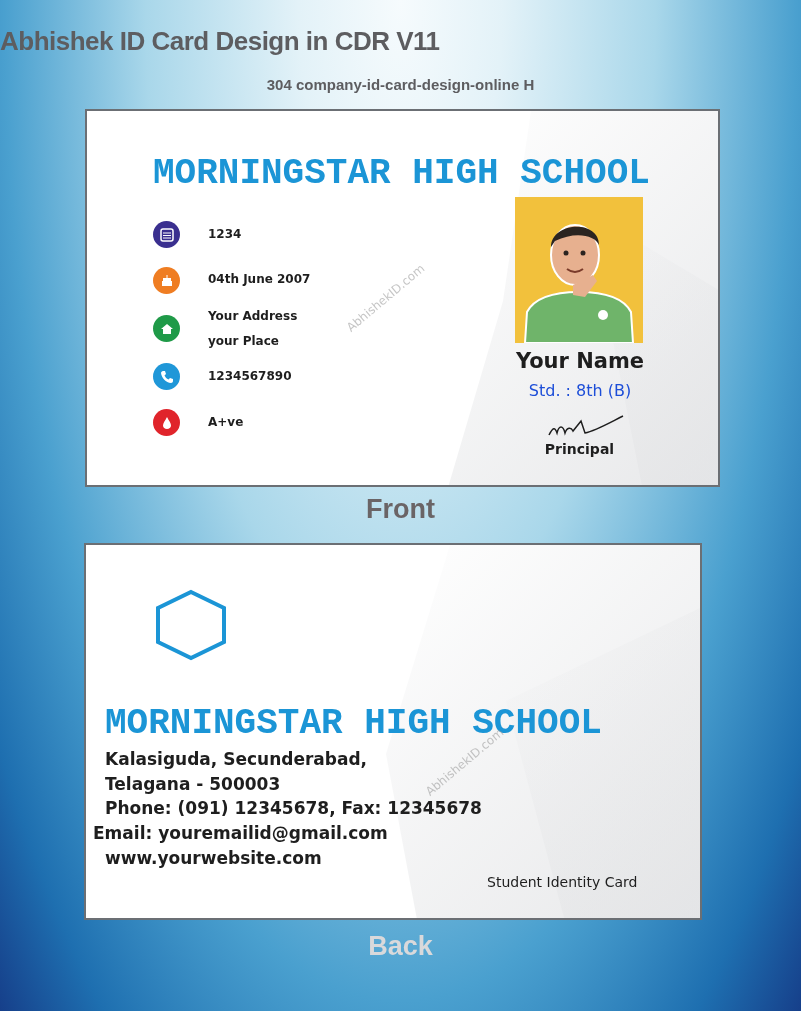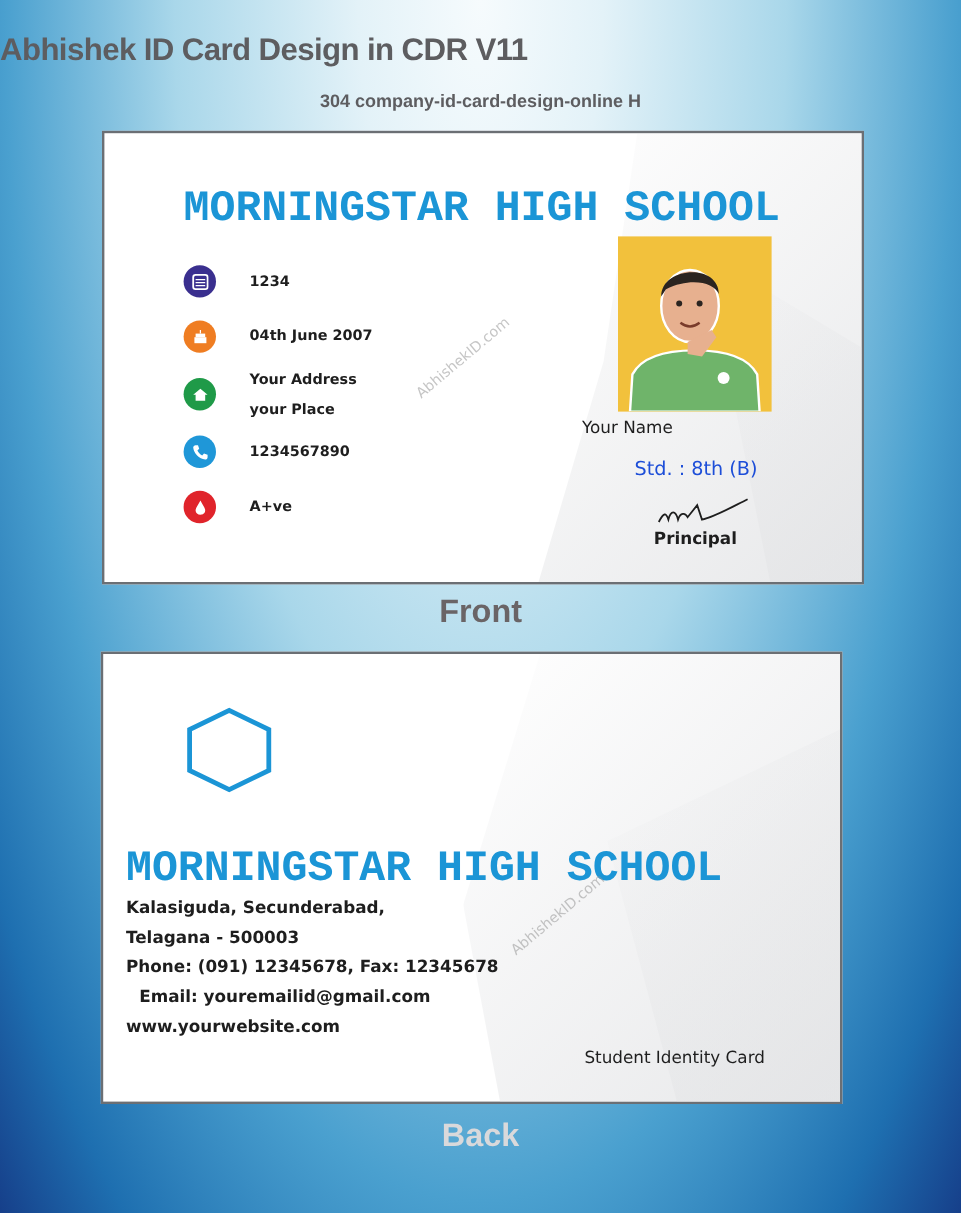--- a/index.html
+++ b/index.html
@@ -12,26 +12,26 @@
   .hdr-sub { position:absolute; left:0; width:801px; top:76px; text-align:center; font-size:15px; font-weight:bold; color:#5d5d60; font-family:Liberation Sans, sans-serif; }
   .card { position:absolute; background:#fff; border:2px solid #6b6f74; box-sizing:border-box; overflow:hidden; }
   .card .poly1 { position:absolute; background:linear-gradient(135deg, rgba(230,230,232,0) 0%, rgba(225,226,228,.8) 100%); }
   #front { left:85px; top:109px; width:635px; height:378px; }
   #back { left:84px; top:543px; width:618px; height:377px; }
   .school { position:absolute; color:#1b95d6; font-weight:bold; font-family:Liberation Mono, monospace; white-space:nowrap; }
   .row { position:absolute; left:66px; display:flex; align-items:center; }
   .ico { width:27px; height:27px; border-radius:50%; display:flex; align-items:center; justify-content:center; color:#fff; font-size:14px; }
   .rowtxt { position:absolute; left:121px; font-weight:bold; font-size:12px; color:#1e1e1e; line-height:25px; }
   .photo { position:absolute; left:428px; top:86px; width:128px; height:146px; background:#f2c13c; overflow:hidden; }
-  .name { position:absolute; left:398px; width:190px; top:238px; font-size:14px; font-weight:normal; color:#1e1e1e; }
+  .name { position:absolute; left:398px; width:190px; text-align:center; top:238px; font-size:21px; font-weight:bold; color:#1e1e1e; }
   .std { position:absolute; left:398px; width:190px; text-align:center; top:270px; font-size:16px; color:#1d4ed8; }
   .principal { position:absolute; left:420px; width:145px; text-align:center; top:330px; font-size:14px; font-weight:bold; color:#1e1e1e; }
   .wm { position:absolute; color:rgba(150,150,150,.55); font-size:12px; transform:rotate(-40deg); white-space:nowrap; }
   .label { position:absolute; left:0; width:801px; text-align:center; font-weight:bold; font-size:27px; font-family:"Liberation Sans", sans-serif; }
-  .bline { position:absolute; left:19px; font-weight:bold; font-size:14px; color:#1e1e1e; white-space:nowrap; }
+  .bline { position:absolute; left:19px; font-weight:bold; font-size:17px; color:#1e1e1e; white-space:nowrap; }
 </style>
 </head>
 <body>
 
 <div class="hdr-title">Abhishek ID  Card Design in CDR V11</div>
 <div class="hdr-sub">304 company-id-card-design-online H</div>
 
 <div class="card" id="front">
   <div class="poly1" style="left:360px;top:0;width:280px;height:380px;clip-path:polygon(30% 0,100% 0,100% 100%,0 100%,20% 50%);"></div>
   <div class="poly1" style="left:500px;top:100px;width:140px;height:280px;opacity:.7;clip-path:polygon(0 0,100% 30%,100% 100%,40% 100%);"></div>
@@ -118,19 +118,19 @@
   <div class="poly1" style="left:420px;top:60px;width:200px;height:320px;opacity:.7;clip-path:polygon(0 30%,100% 0,100% 100%,30% 100%);"></div>
 
   <svg style="position:absolute;left:68px;top:44px;" width="74" height="72" viewBox="0 0 74 72">
     <polygon points="37,3 70,19 70,53 37,69 4,53 4,19" fill="none" stroke="#1b95d6" stroke-width="4"></polygon>
   </svg>
 
   <div class="school" style="left:19px;top:158px;font-size:36px;">MORNINGSTAR HIGH SCHOOL</div>
   <div class="bline" style="top:204px;">Kalasiguda, Secunderabad,</div>
   <div class="bline" style="top:229px;">Telagana - 500003</div>
   <div class="bline" style="top:253px;">Phone: (091) 12345678, Fax: 12345678</div>
-  <div class="bline" style="top:278px;left:30px;">Email: youremailid@gmail.com</div>
+  <div class="bline" style="top:278px;left:7px;">Email: youremailid@gmail.com</div>
   <div class="bline" style="top:303px;">www.yourwebsite.com</div>
   <div class="wm" style="left:330px;top:210px;">AbhishekID.com</div>
   <div style="position:absolute;left:401px;top:329px;font-size:14px;color:#1e1e1e;">Student Identity Card</div>
 </div>
 
 <div class="label" style="top:931px;color:#d9d9db;">Back</div>
 
 </body></html>

